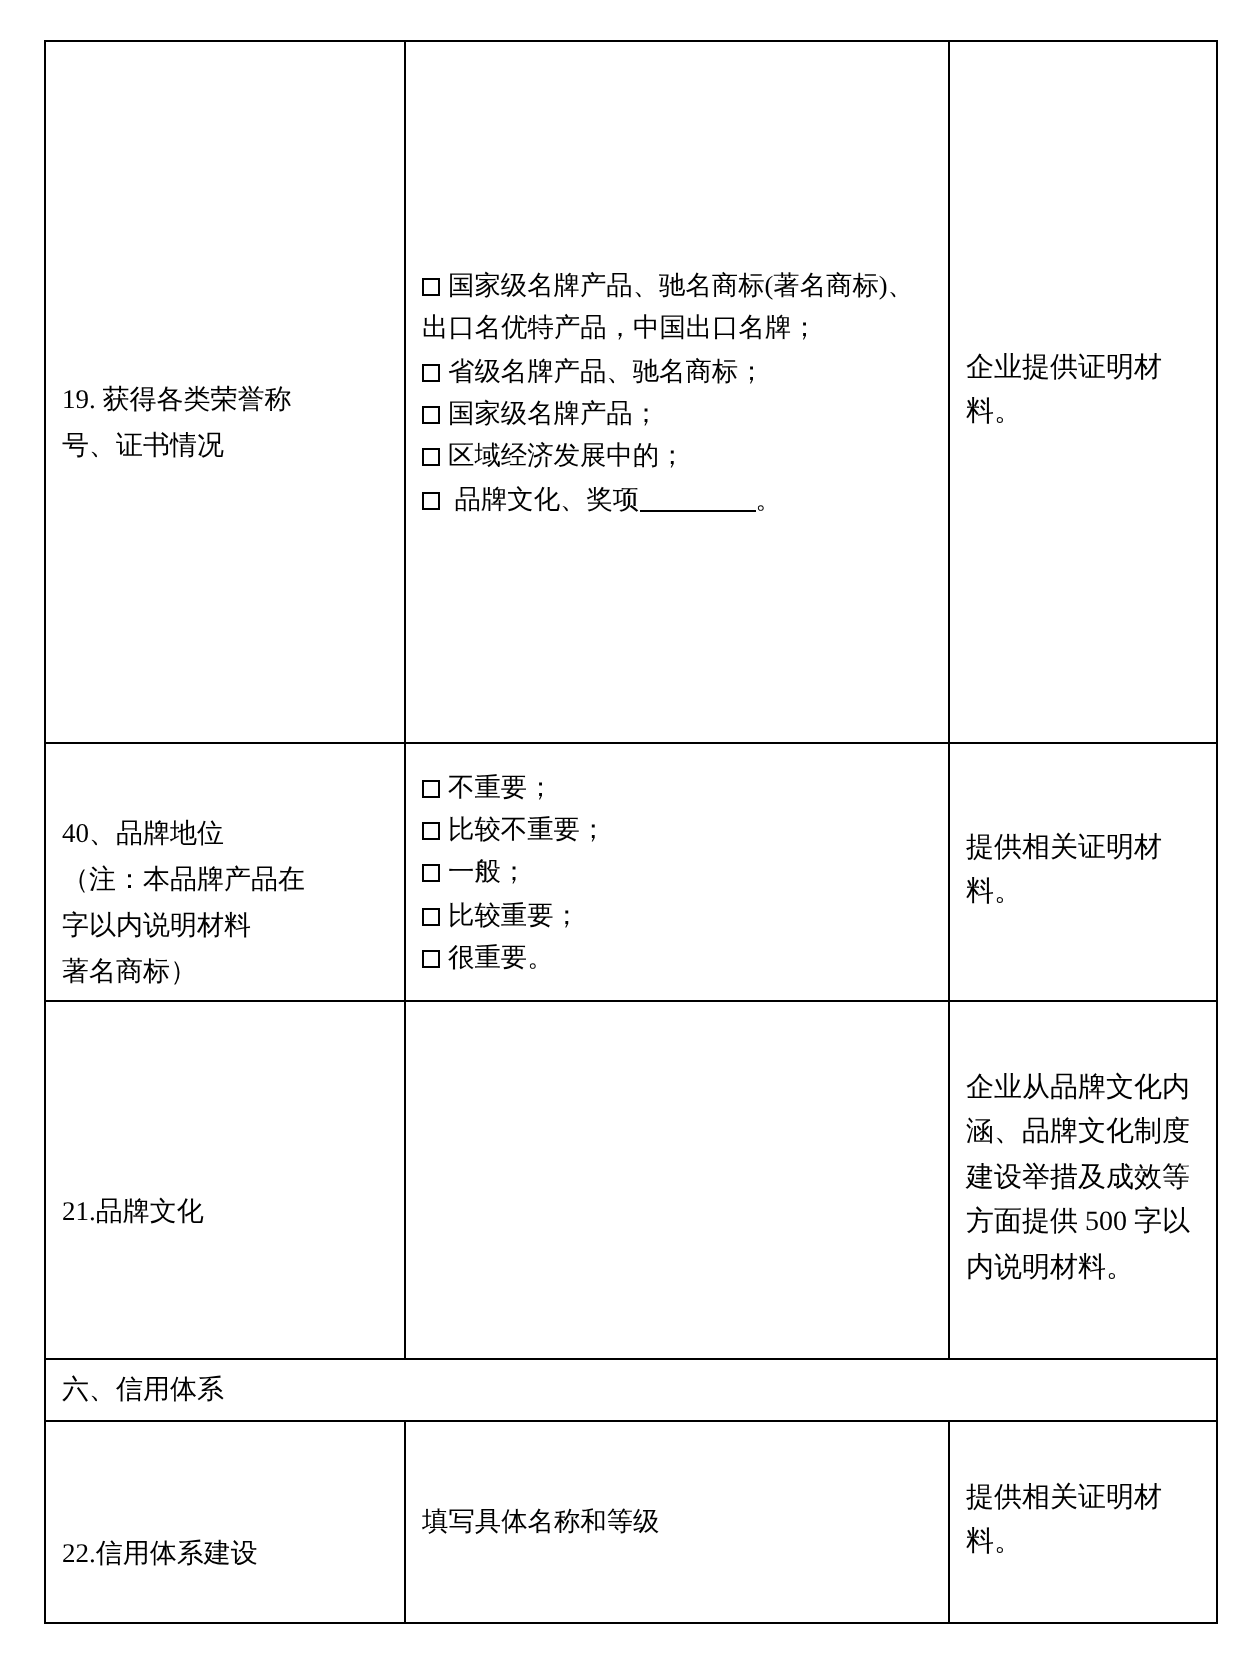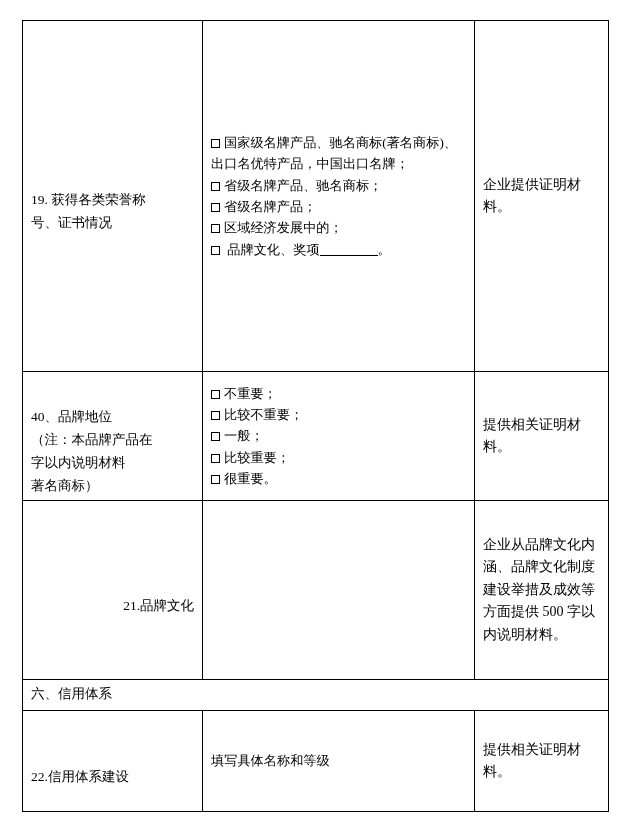--- a/index.html
+++ b/index.html
@@ -61,25 +61,24 @@
     box-sizing: border-box;
   }
   .note {
     font-size: 14px;
     line-height: 1.6;
   }
   .mid { vertical-align: middle; }
   .section-row td {
     padding: 4px 8px 4px 10px;
     font-size: 13.5px;
-    font-family: Liberation Mono, monospace;
   }
   .tall-1 { height: 350px; }
   .tall-2 { height: 128px; }
-  .tall-3 { height: 178px; text-align: right; }
+  .tall-3 { height: 178px; }
   .tall-4 { height: 30px; }
   .tall-5 { height: 100px; }
   .underline-blank {
     display: inline-block;
     border-bottom: 1px solid #000;
     width: 58px;
     vertical-align: -2px;
   }
 </style>
 </head>
@@ -98,21 +97,21 @@
         <td class="mid tall-1">
           <div class="cell-label">
             <span class="ln">19. 获得各类荣誉称</span>
             <span class="ln">号、证书情况</span>
           </div>
         </td>
         <td class="mid">
           <div class="opts">
             <span class="opt wrap"><span class="box"></span><span>国家级名牌产品、驰名商标(著名商标)、出口名优特产品，中国出口名牌；</span></span>
             <span class="opt"><span class="box"></span><span>省级名牌产品、驰名商标；</span></span>
-            <span class="opt"><span class="box"></span><span>省级名牌产品；</span></span>
+            <span class="opt"><span class="box"></span><span>国家级名牌产品；</span></span>
             <span class="opt"><span class="box"></span><span>区域经济发展中的；</span></span>
             <span class="opt"><span class="box"></span><span> 品牌文化、奖项</span><span class="underline-blank"></span><span>。</span></span>
           </div>
         </td>
         <td class="mid">
           <div class="note">企业提供证明材料。</div>
         </td>
       </tr>
 
       <tr>

